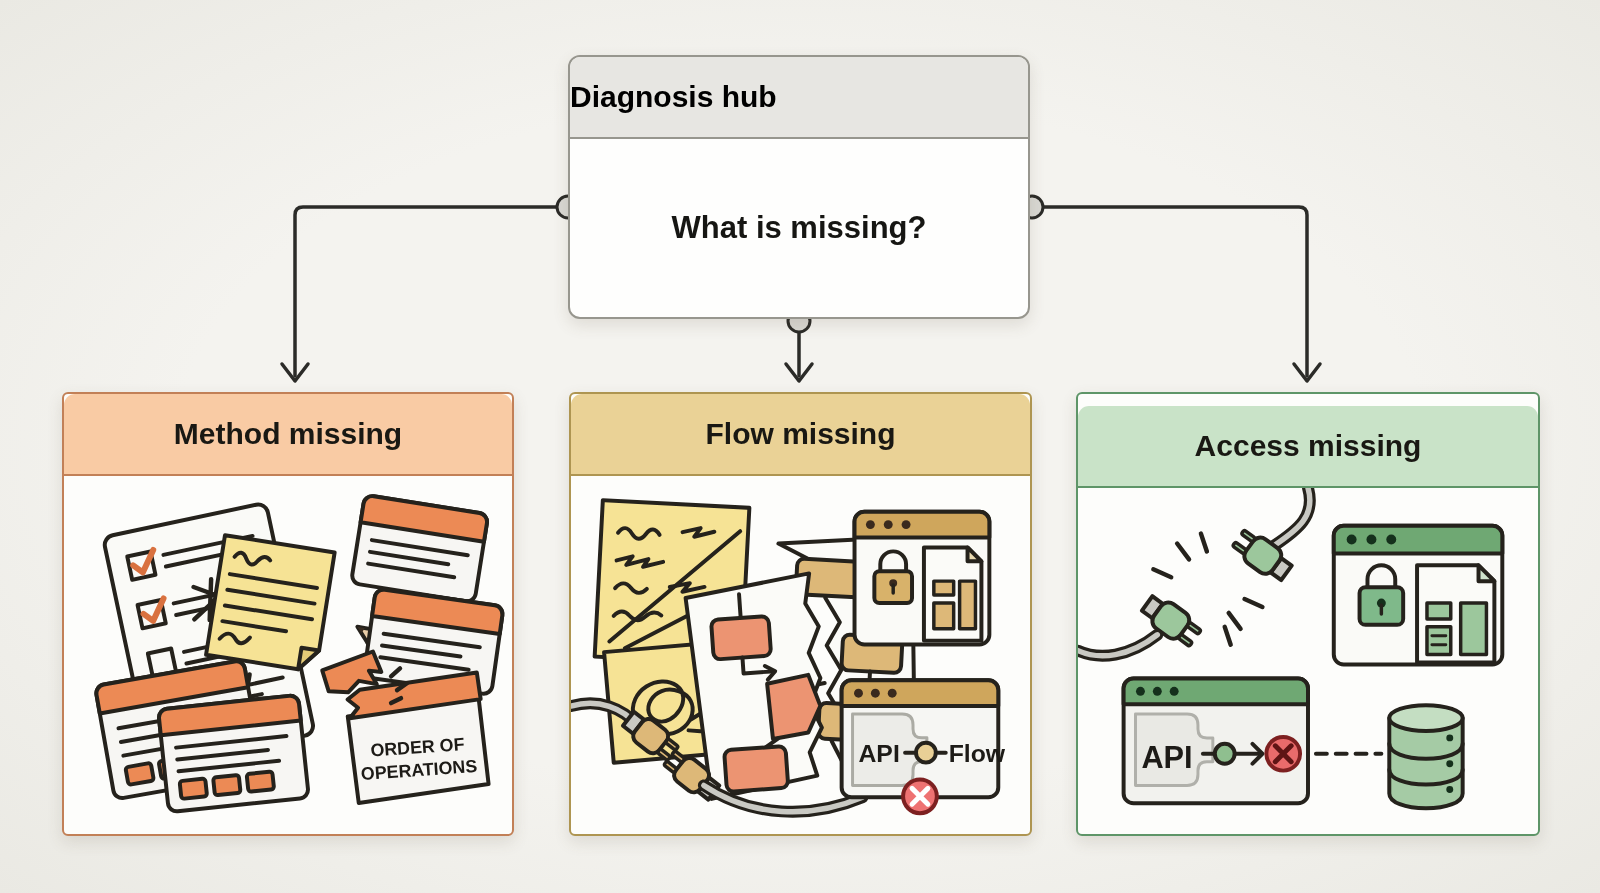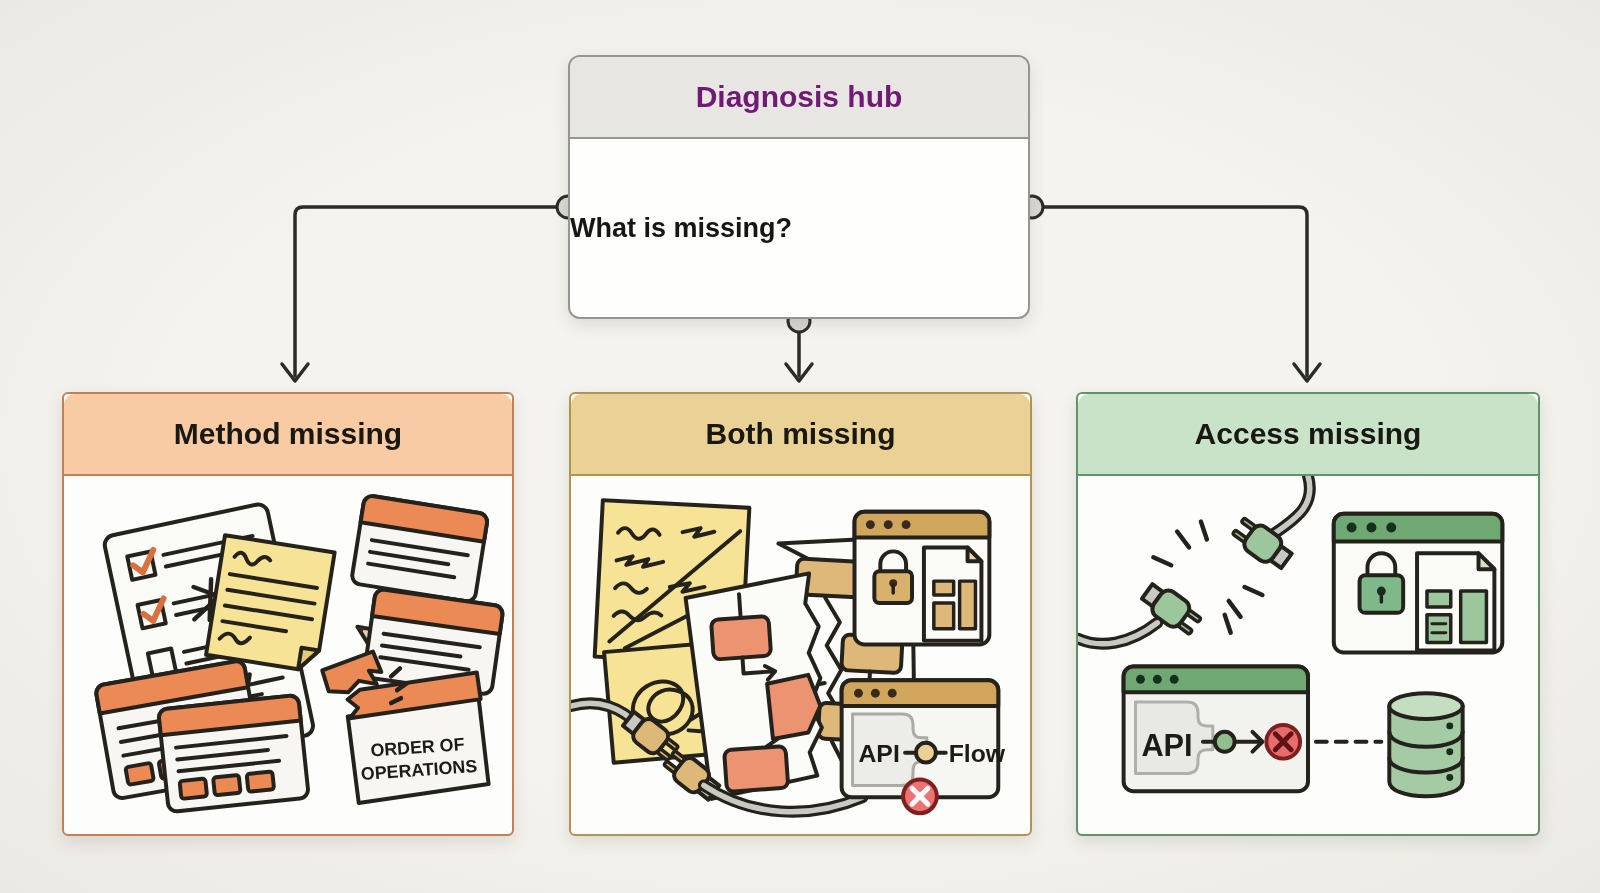--- a/index.html
+++ b/index.html
@@ -14,43 +14,43 @@
 
   .node { position:absolute; border-radius:12px; box-shadow:0 6px 16px rgba(90,80,60,.14); }
 
   .hub {
     left:568px; top:55px; width:462px; height:264px;
     background:#FEFEFD; border:2px solid #97968E;
   }
   .hub-header {
     height:82px; background:#E7E6E2; border-bottom:2px solid #97968E;
     border-radius:10px 10px 0 0;
-    display:flex; align-items:center; justify-content:center;
-    font-size:30px; font-weight:700; color:#701a75;
+    display:flex; align-items:center; justify-content:flex-start;
+    font-size:30px; font-weight:700; color:#000000;
   }
   .hub-body {
-    height:178px; display:flex; align-items:center; 
-    font-size:27px; font-weight:700; color:#161613;
+    height:178px; display:flex; align-items:center; justify-content:center;
+    font-size:31px; font-weight:700; color:#161613;
   }
 
   .panel { position:absolute; top:392px; height:444px; background:#FDFDFB; border-radius:6px; }
   .panel-header {
     height:82px; display:flex; align-items:center; justify-content:center;
     font-size:30px; font-weight:700; color:#191813;
     border-radius:11px 11px 0 0;
   }
   .panel-body { position:relative; height:357px; }
   .panel-body svg { position:absolute; inset:0; width:100%; height:100%; }
 
   .panel-method { left:62px;  width:452px; border:2.5px solid #C28057; }
   .panel-method .panel-header { border-bottom:2.5px solid #C28057; }
   .panel-both   { left:569px; width:463px; border:2.5px solid #AE9551; }
   .panel-both   .panel-header { border-bottom:2.5px solid #AE9551; }
   .panel-access { left:1076px; width:464px; border:2.5px solid #5E9568; }
-  .panel-access .panel-header { border-bottom:2.5px solid #5E9568; }
+  .panel-access .panel-header { border-bottom:2.5px solid #5E9568;margin-top:12px; }
 
   svg text { font-family:"Liberation Sans", sans-serif; font-weight:700; }
 </style>
 </head>
 <body>
 
 <div class="canvas">
 
   <svg class="overlay" viewBox="0 0 1600 893">
     <g stroke="#2B2B28" stroke-width="3.5" fill="none" stroke-linecap="round" stroke-linejoin="round">
@@ -150,21 +150,21 @@
             <path d="M262 190 L316 182 L320 204 L308 200 L313 215 L296 208 L283 217 L264 212 Z" fill="#EC8A55"></path>
           </g>
           <path d="M330 202 L339 194 M336 216 L346 209 M330 229 L340 224" stroke-width="4.5"></path>
         </g>
       </svg>
     </div>
   </div>
 
   <div class="node panel panel-both">
     <div class="panel-header" style="background-color: rgb(234, 210, 150);">
-      <span>Both missing</span>
+      <span>Flow missing</span>
     </div>
     <div class="panel-body">
       <svg viewBox="0 0 463 360" preserveAspectRatio="none">
         <g stroke="#25221C" stroke-width="4" fill="none" stroke-linecap="round" stroke-linejoin="round">
 
           <g transform="rotate(3 100 105)">
             <rect x="28" y="28" width="148" height="158" fill="#F6E395"></rect>
             <path d="M45 60 q7 -10 14 0 t14 0 t14 0 M110 56 l18 -5 l-6 9 l20 -6"></path>
             <path d="M45 88 l16 -5 l-6 9 l22 -7 l-5 8 l20 -6"></path>
             <path d="M45 116 q8 -10 16 -1 t16 0 M100 112 l20 -5 l-7 9 l22 -6"></path>

